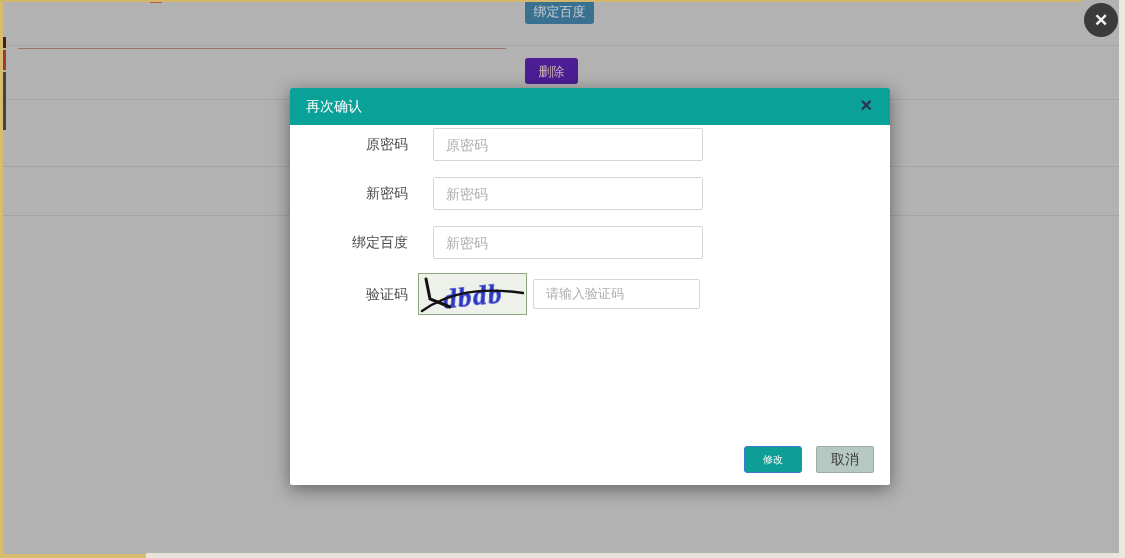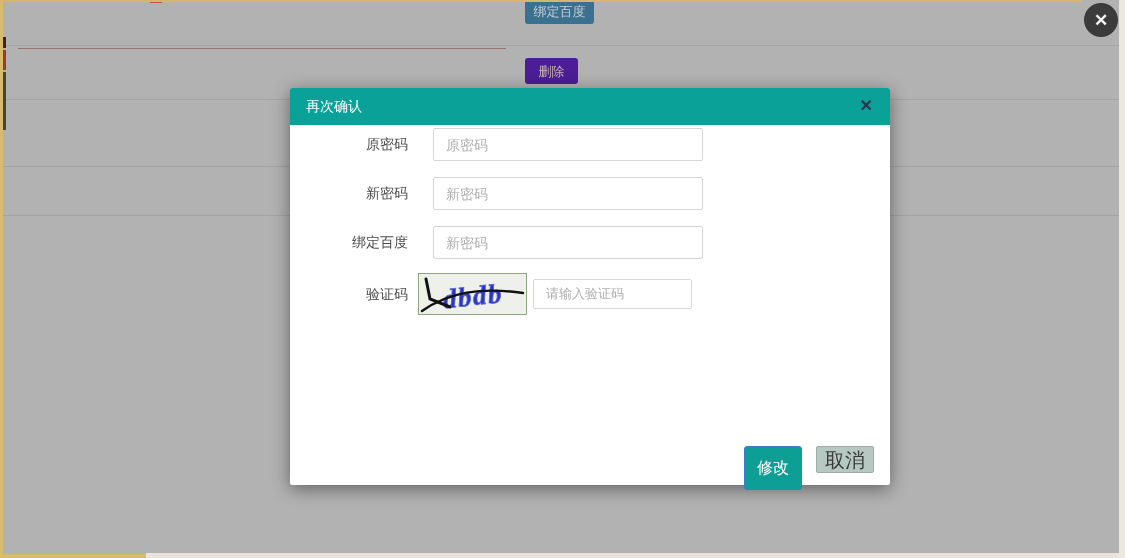--- a/index.html
+++ b/index.html
@@ -77,35 +77,35 @@
     font-size:14px;color:#555;outline:none;background:#fff;
     font-family:inherit;
   }
   .f-input::placeholder{color:#aeaeae;opacity:1;}
   .captcha-box{
     position:absolute;left:128px;top:0;width:107px;height:40px;
     border:1px solid #8fa77f;background:#edf1e9;cursor:pointer;overflow:hidden;
   }
   .captcha-input{
     position:absolute;left:243px;top:6px;width:141px;height:28px;
-    border:1px solid #d6d6d6;border-radius:2px;padding:0 4px 0 12px;
+    border:1px solid #d6d6d6;border-radius:2px;padding:0 12px 0 12px;
     font-size:13px;color:#555;outline:none;background:#fff;
     font-family:Liberation Serif, serif;
   }
   .captcha-input::placeholder{color:#aeaeae;opacity:1;}
   .modal-footer{position:absolute;left:0;top:358px;width:100%;height:27px;}
   .btn-confirm{
-    position:absolute;left:454px;top:0;width:58px;height:44px;
+    position:absolute;left:454px;top:0;width:58px;height:27px;
     background:#0d9f95;border:1px solid #3f79cf;border-radius:3px;
-    color:#ffffff;font-size:16px;cursor:pointer;font-family:inherit;padding:0;
+    color:#ffffff;font-size:10px;cursor:pointer;font-family:inherit;padding:0;
   }
   .btn-cancel{
     position:absolute;left:526px;top:0;width:58px;height:27px;
     background:#b6c8c2;border:1px solid #9eaca6;border-radius:2px;
-    color:#3a3a3a;font-size:20px;cursor:pointer;font-family:inherit;padding:0;
+    color:#3a3a3a;font-size:14px;cursor:pointer;font-family:inherit;padding:0;
   }
 </style>
 </head>
 <body>
 
 <div class="screen">
 
   <div class="bg-line line1"></div>
   <div class="bg-line line2"></div>
   <div class="bg-line line3"></div>

